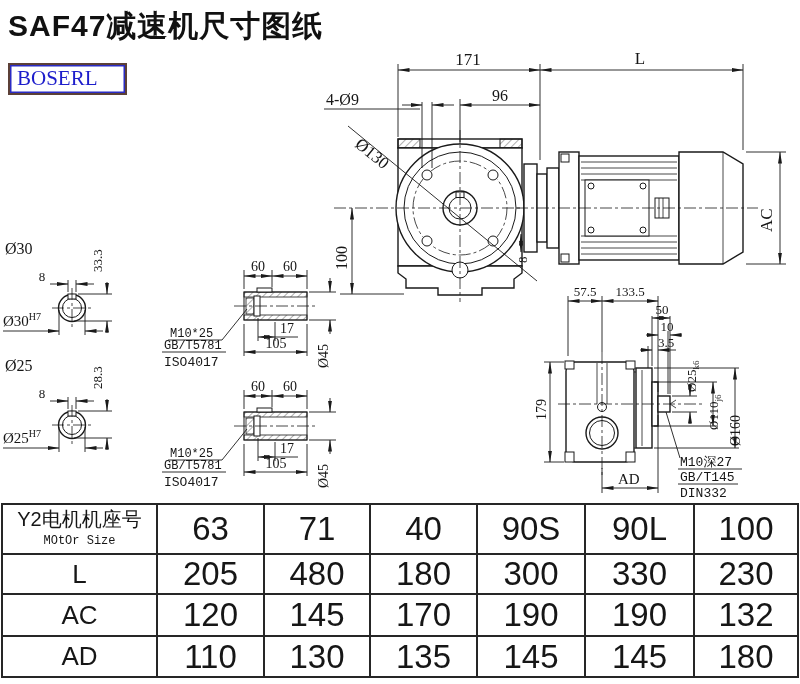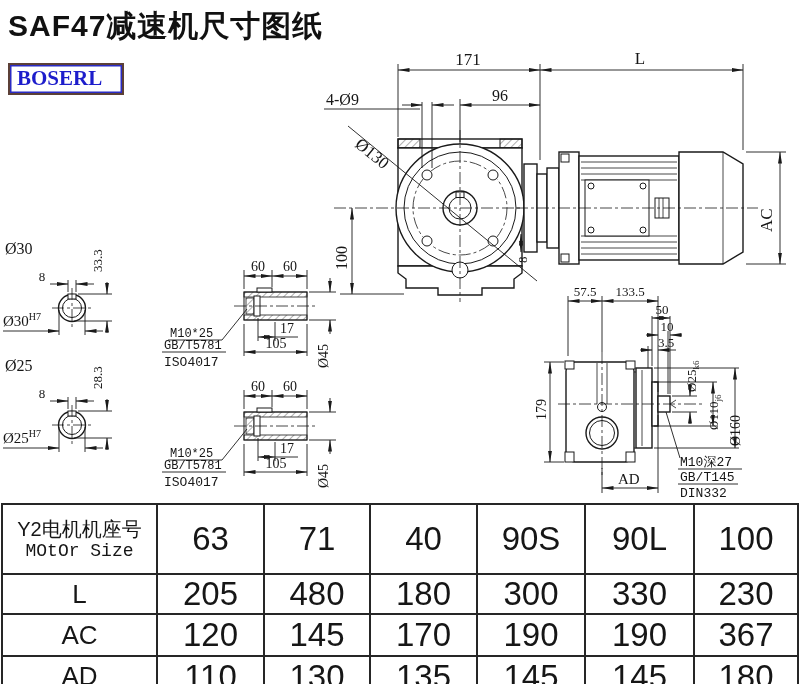--- a/index.html
+++ b/index.html
@@ -1,38 +1,38 @@
 <!DOCTYPE html>
 <html><head>
 <meta charset="utf-8">
 <style>
   html,body{margin:0;padding:0;background:#fff;}
   .page{position:relative;width:800px;height:684px;background:#fff;overflow:hidden;
         font-family:"Liberation Sans",sans-serif;color:#161616;}
   .title{position:absolute;left:8px;top:6px;font-size:30px;font-weight:bold;letter-spacing:1px;color:#111;}
   .logo{position:absolute;left:8px;top:63px;border:2px solid #5c4037;box-shadow:inset 0 0 0 1.5px #2b2bc4;
-        padding:1px 20px 2px 7px;font-family:"Liberation Serif",serif;font-size:21px;font-weight:bold;color:#1d1dcb;}
+        padding:1px 27px 2px 7px;font-family:"Liberation Serif",serif;font-size:21px;font-weight:normal;color:#1d1dcb;}
   svg.drawing{position:absolute;left:0;top:0;}
   svg .ds{font-family:"Liberation Serif",serif;fill:#161616;}
   svg .mn{font-family:"Liberation Mono",monospace;fill:#161616;}
   svg .d17{font-size:17px}.d16{font-size:16px}.d15{font-size:15px}.d14{font-size:14px}
   .d13{font-size:13px}.d12{font-size:12px}.d10{font-size:10px}.d9{font-size:9px}
   svg .o{stroke:#1a1a1a;stroke-width:1.4;fill:none}
   svg .t{stroke-width:1}
   svg .wf{fill:#fff;stroke:#1a1a1a;stroke-width:1.4}
   svg .wt{fill:#fff;stroke:#1a1a1a;stroke-width:1}
   svg .dim{stroke:#1a1a1a;stroke-width:0.9;fill:none}
   svg .cl{stroke:#1a1a1a;stroke-width:0.8;stroke-dasharray:12 3 3 3;fill:none}
   svg .fin{stroke:#1a1a1a;stroke-width:0.8;fill:none}
   table.dim-table{position:absolute;left:1px;top:503px;width:796px;border-collapse:collapse;table-layout:fixed;}
   table.dim-table td{border:2px solid #262626;text-align:center;vertical-align:middle;padding:0;overflow:hidden;background:#fff;}
   .num{font-size:33px;}
   .rowlab{font-size:26px;}
   .hcn{font-size:20px;line-height:24px;}
-  .hen{font-family:"Liberation Mono",monospace;font-size:18px;line-height:20px;}
+  .hen{font-family:"Liberation Mono",monospace;font-size:12px;line-height:20px;}
 </style>
 </head>
 <body>
 
 <div class="page">
 
   <div class="title">SAF47减速机尺寸图纸</div>
   <div class="logo">BOSERL</div>
 
   <svg class="drawing" width="800" height="505" viewBox="0 0 800 505">
@@ -259,21 +259,21 @@
     <colgroup>
       <col style="width:155px">
         <col style="width:107px">
         <col style="width:106px">
         <col style="width:107px">
       <col style="width:108px">
         <col style="width:109px">
         <col style="width:104px">
     </colgroup>
     <tbody>
-        <tr style="height:70px">
+        <tr style="height:50px">
       <td>
         <div class="hcn">Y2电机机座号</div>
         <div class="hen">MOtOr Size</div>
       </td>
       <td class="num">63</td>
       <td class="num">71</td>
       <td class="num">40</td>
       <td class="num">90S</td>
       <td class="num">90L</td>
       <td class="num">100</td>
@@ -287,21 +287,21 @@
       <td class="num">330</td>
       <td class="num">230</td>
     </tr>
     <tr style="height:42px">
       <td class="rowlab">AC</td>
       <td class="num">120</td>
       <td class="num">145</td>
       <td class="num">170</td>
       <td class="num">190</td>
       <td class="num">190</td>
-      <td class="num">367</td>
+      <td class="num">132</td>
     </tr>
     <tr style="height:41px">
       <td class="rowlab">AD</td>
       <td class="num">110</td>
       <td class="num">130</td>
       <td class="num">135</td>
       <td class="num">145</td>
       <td class="num">145</td>
       <td class="num">180</td>
     </tr>

